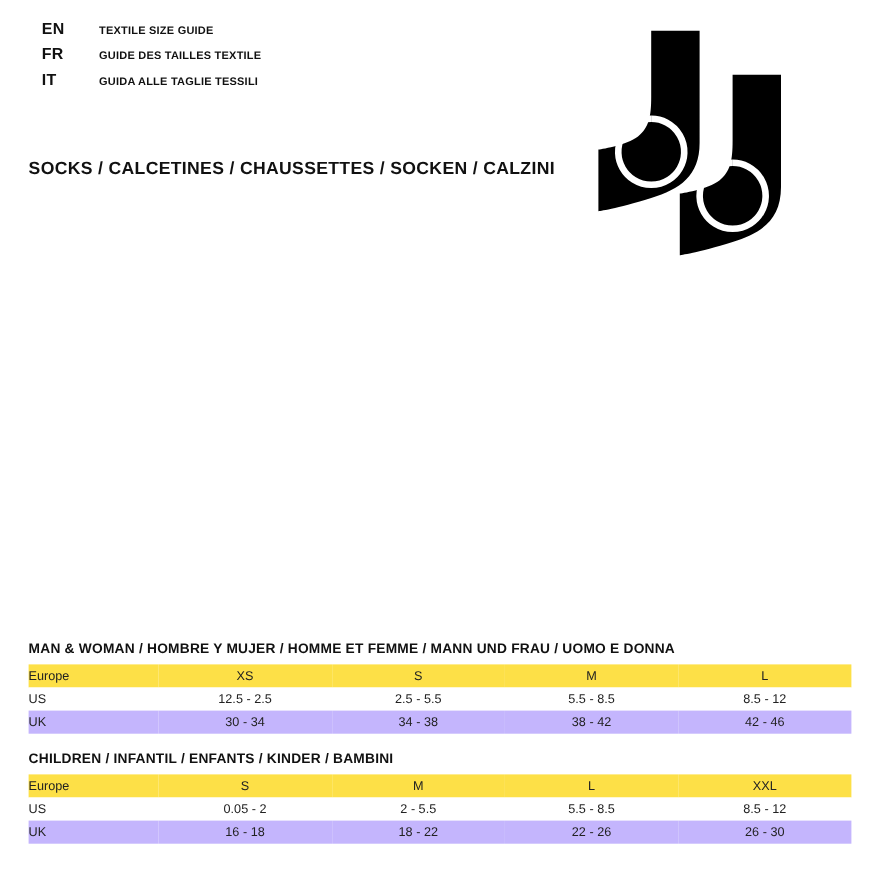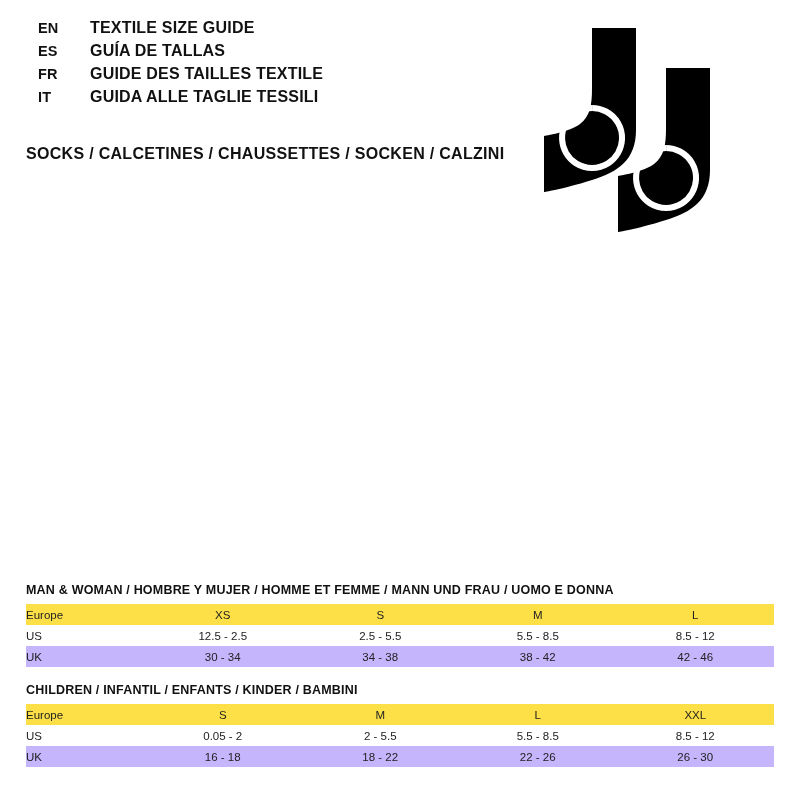--- a/index.html
+++ b/index.html
@@ -32,21 +32,21 @@
   }
   .lang-code {
     width: 52px;
     flex: 0 0 52px;
     font-size: 14.5px;
     font-weight: bold;
     letter-spacing: 0.2px;
     color: #111;
   }
   .lang-text {
-    font-size: 16px;
+    font-size: 10px;
     font-weight: bold;
     letter-spacing: 0.2px;
     color: #111;
     white-space: nowrap;
   }
 
   .product-line {
     position: absolute;
     left: 26px;
     top: 145px;
@@ -114,24 +114,20 @@
     text-align: center;
   }
 </style>
 </head>
 <body>
 
 <div class="lang-block">
   <div class="lang-row">
     <span class="lang-code">EN</span>
     <span class="lang-text">TEXTILE SIZE GUIDE</span>
-  </div>
-  <div class="lang-row">
-    <span class="lang-code">ES</span>
-    <span class="lang-text">GUÍA DE TALLAS</span>
   </div>
   <div class="lang-row">
     <span class="lang-code">FR</span>
     <span class="lang-text">GUIDE DES TAILLES TEXTILE</span>
   </div>
   <div class="lang-row">
     <span class="lang-code">IT</span>
     <span class="lang-text">GUIDA ALLE TAGLIE TESSILI</span>
   </div>
 </div>

